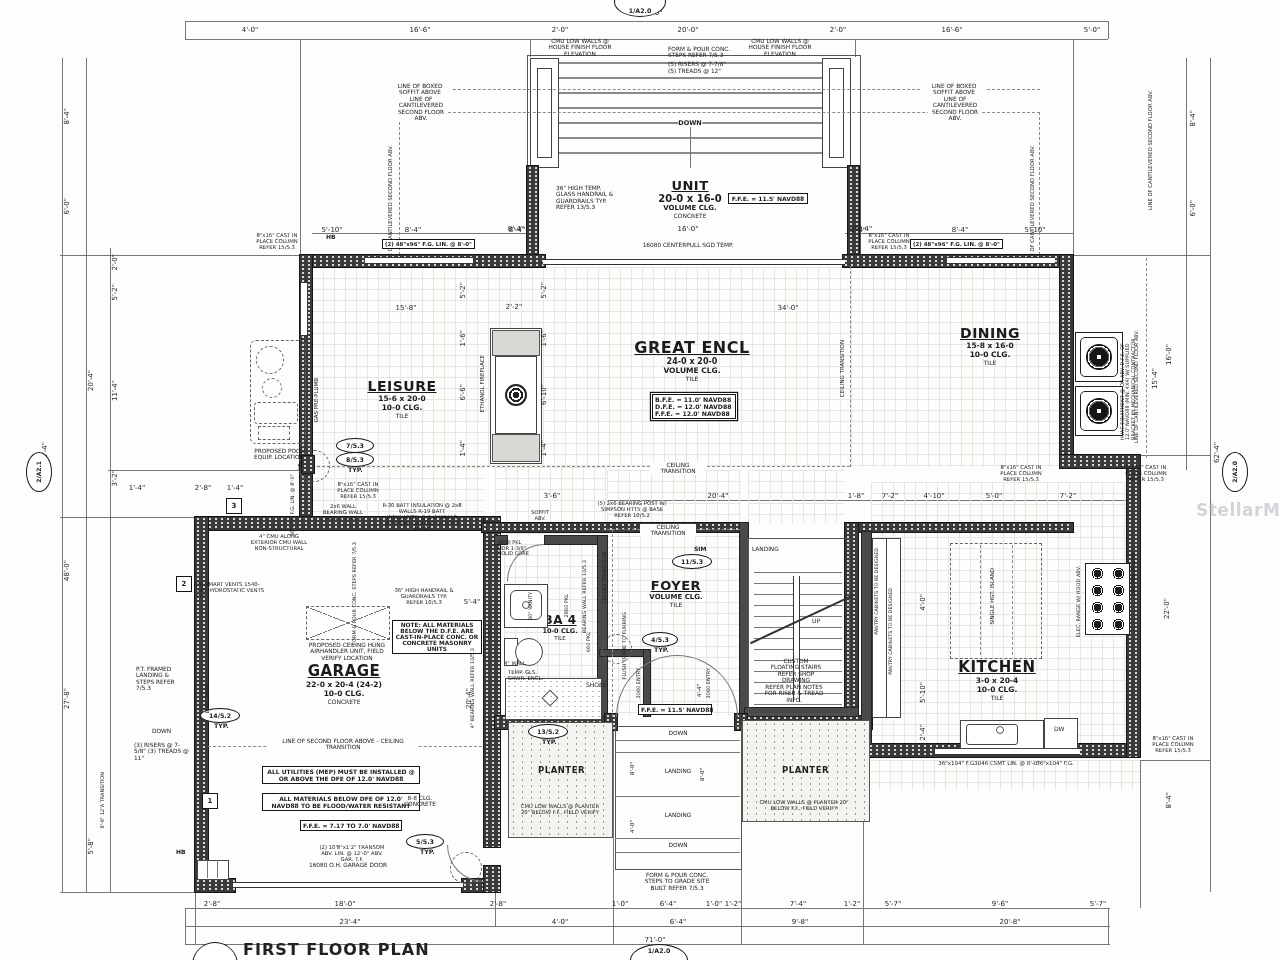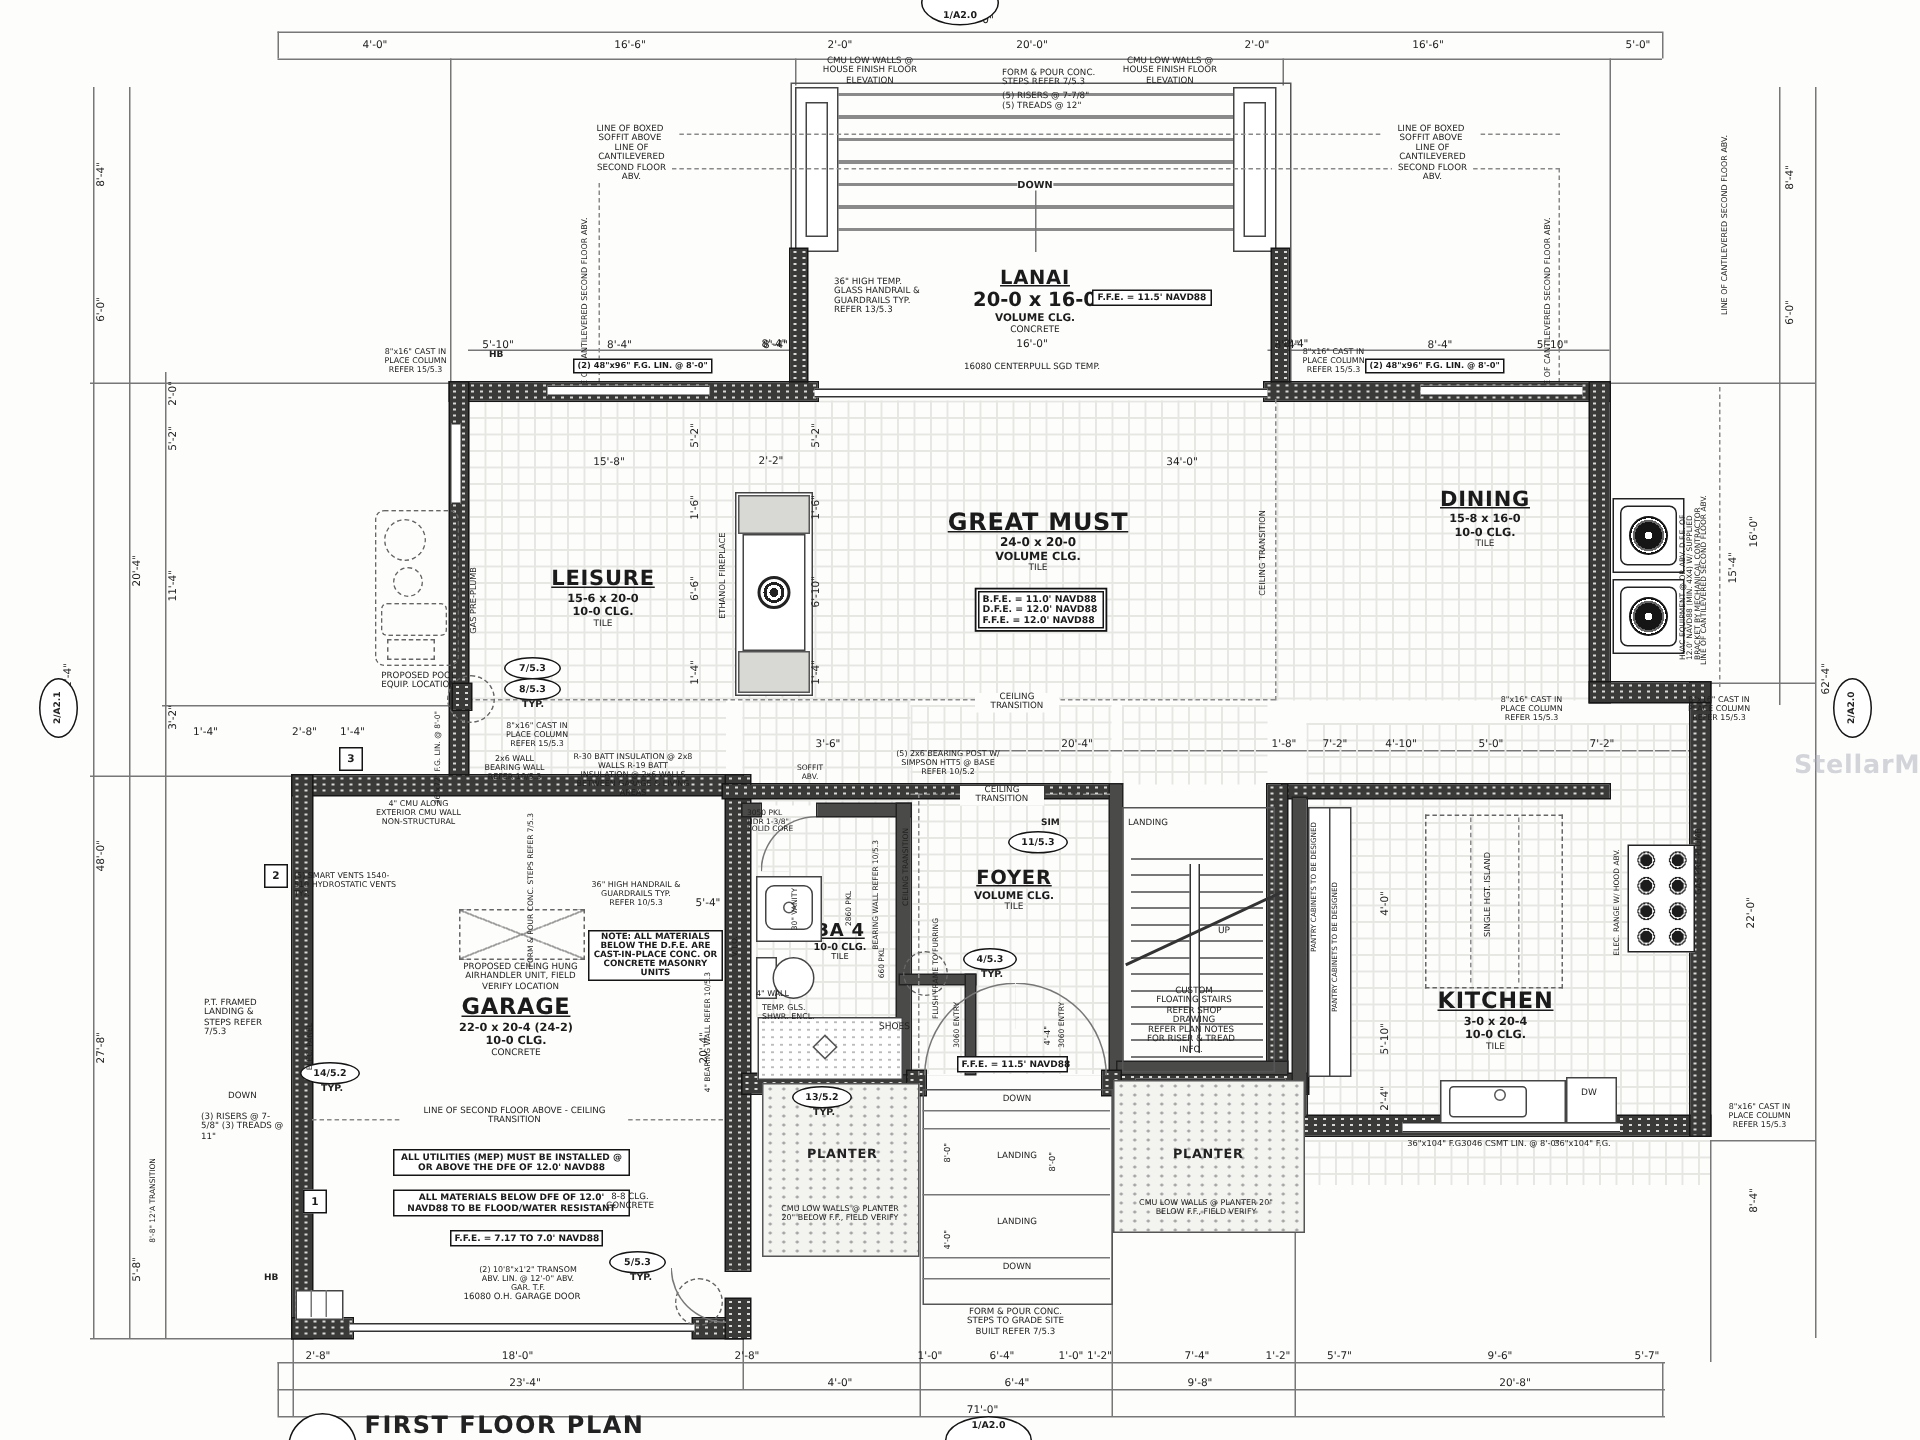--- a/index.html
+++ b/index.html
@@ -89,22 +89,22 @@
 <div class="deck" style="left:558px;top:62px;width:266px;height:96px"></div>
 <div class="lv" style="left:690px;top:120px;height:48px"></div>
 <div class="t b bgw cx" style="left:690px;top:120px;font-size:6.5px">DOWN</div>
 <div class="fix" style="left:530px;top:58px;width:27px;height:108px;border-width:1.5px"></div>
 <div class="fix" style="left:537px;top:68px;width:13px;height:88px"></div>
 <div class="fix" style="left:822px;top:58px;width:27px;height:108px;border-width:1.5px"></div>
 <div class="fix" style="left:829px;top:68px;width:13px;height:88px"></div>
 <div class="w" style="left:527px;top:166px;width:11px;height:91px"></div>
 <div class="w" style="left:848px;top:166px;width:11px;height:91px"></div>
 <div class="roomblk" style="left:690px;top:178px">
-  <div class="rt" style="font-size:13px">LANAI</div>
-  <div class="b" style="font-size:13px">20-0 x 16-0</div>
+  <div class="rt" style="font-size:13px">UNIT</div>
+  <div class="b" style="font-size:10px">20-0 x 16-0</div>
   <div class="b" style="font-size:7px">VOLUME CLG.</div>
   <div style="font-size:6px">CONCRETE</div>
 </div>
 <div class="box" style="left:728px;top:193px;width:74px">F.F.E. = 11.5' NAVD88</div>
 <div class="note" style="left:548px;top:38px;width:64px">CMU LOW WALLS @ HOUSE FINISH FLOOR ELEVATION</div>
 <div class="note" style="left:748px;top:38px;width:64px">CMU LOW WALLS @ HOUSE FINISH FLOOR ELEVATION</div>
 <div class="note noteL" style="left:668px;top:46px;width:68px">FORM &amp; POUR CONC. STEPS REFER 7/5.3</div>
 <div class="note noteL" style="left:668px;top:61px;width:68px">(5) RISERS @ 7-7/8"</div>
 <div class="note noteL" style="left:668px;top:68px;width:68px">(5) TREADS @ 12"</div>
 <div class="note noteL" style="left:556px;top:185px;width:58px">36" HIGH TEMP. GLASS HANDRAIL &amp; GUARDRAILS TYP. REFER 13/5.3</div>
@@ -168,21 +168,21 @@
 <div class="dv" style="left:612px;top:529px;height:188px"></div>
 <div class="note bgw" style="left:640px;top:524px;width:56px">CEILING TRANSITION</div>
 <div class="v" style="left:602px;top:552px;font-size:5px">CEILING TRANSITION</div>
 <div class="dh" style="left:208px;top:746px;width:274px"></div>
 <div class="note bgw" style="left:268px;top:738px;width:150px">LINE OF SECOND FLOOR ABOVE - CEILING TRANSITION</div>
 <div class="dv" style="left:1146px;top:258px;height:200px"></div>
 <div class="v" style="left:1148px;top:90px;font-size:5.3px">LINE OF CANTILEVERED SECOND FLOOR ABV.</div>
 <div class="v" style="left:1134px;top:330px;font-size:5px">LINE OF CANTILEVERED SECOND FLOOR ABV.</div>
 
 <div class="roomblk" style="left:692px;top:338px">
-  <div class="rt" style="font-size:16px">GREAT MUST</div>
+  <div class="rt" style="font-size:16px">GREAT ENCL</div>
   <div class="b" style="font-size:8px">24-0 x 20-0</div>
   <div class="b" style="font-size:7.5px">VOLUME CLG.</div>
   <div style="font-size:6px">TILE</div>
 </div>
 <div class="box" style="left:652px;top:394px;width:78px;text-align:left;box-shadow:0 0 0 1px #fff,0 0 0 2.2px #141414">
   <div style="font-size:6.2px">B.F.E. = 11.0' NAVD88</div>
   <div style="font-size:6.2px">D.F.E. = 12.0' NAVD88</div>
   <div style="font-size:6.2px">F.F.E. = 12.0' NAVD88</div>
 </div>
 <div class="roomblk" style="left:402px;top:378px">

